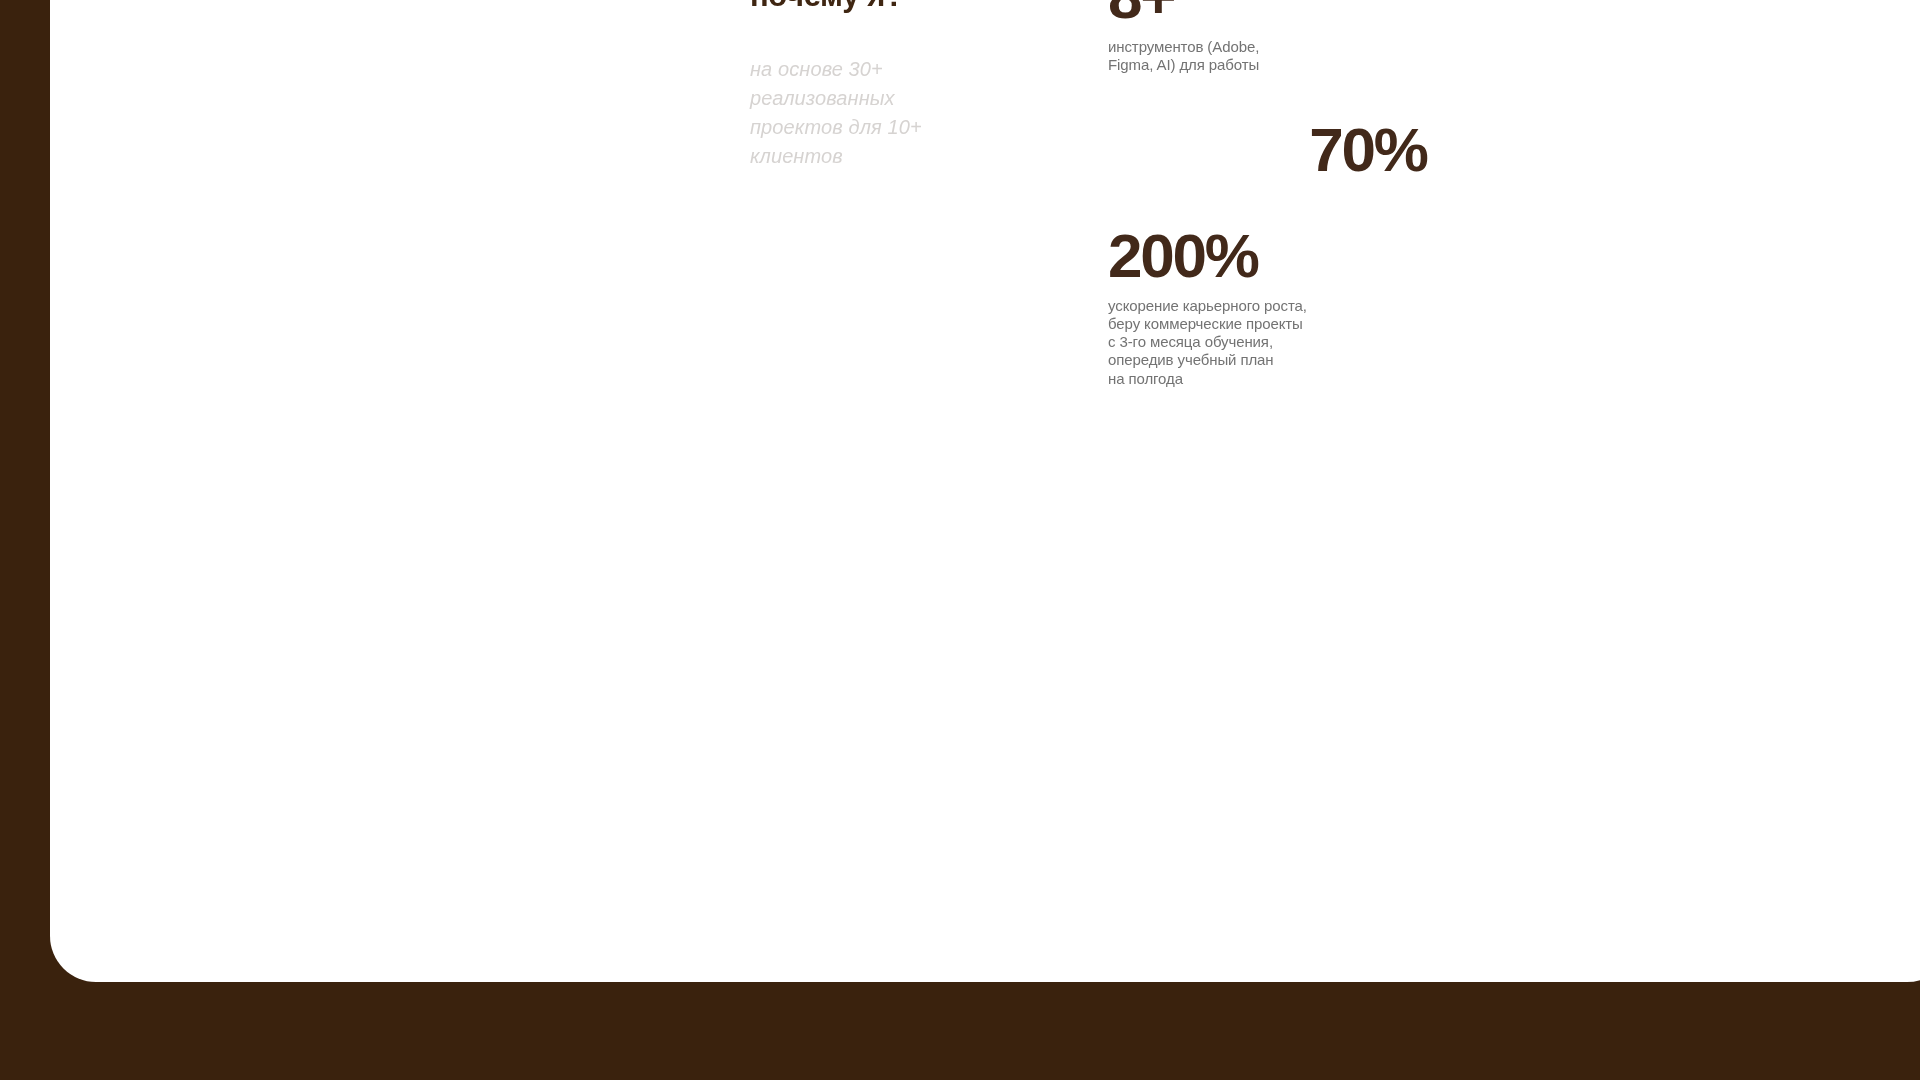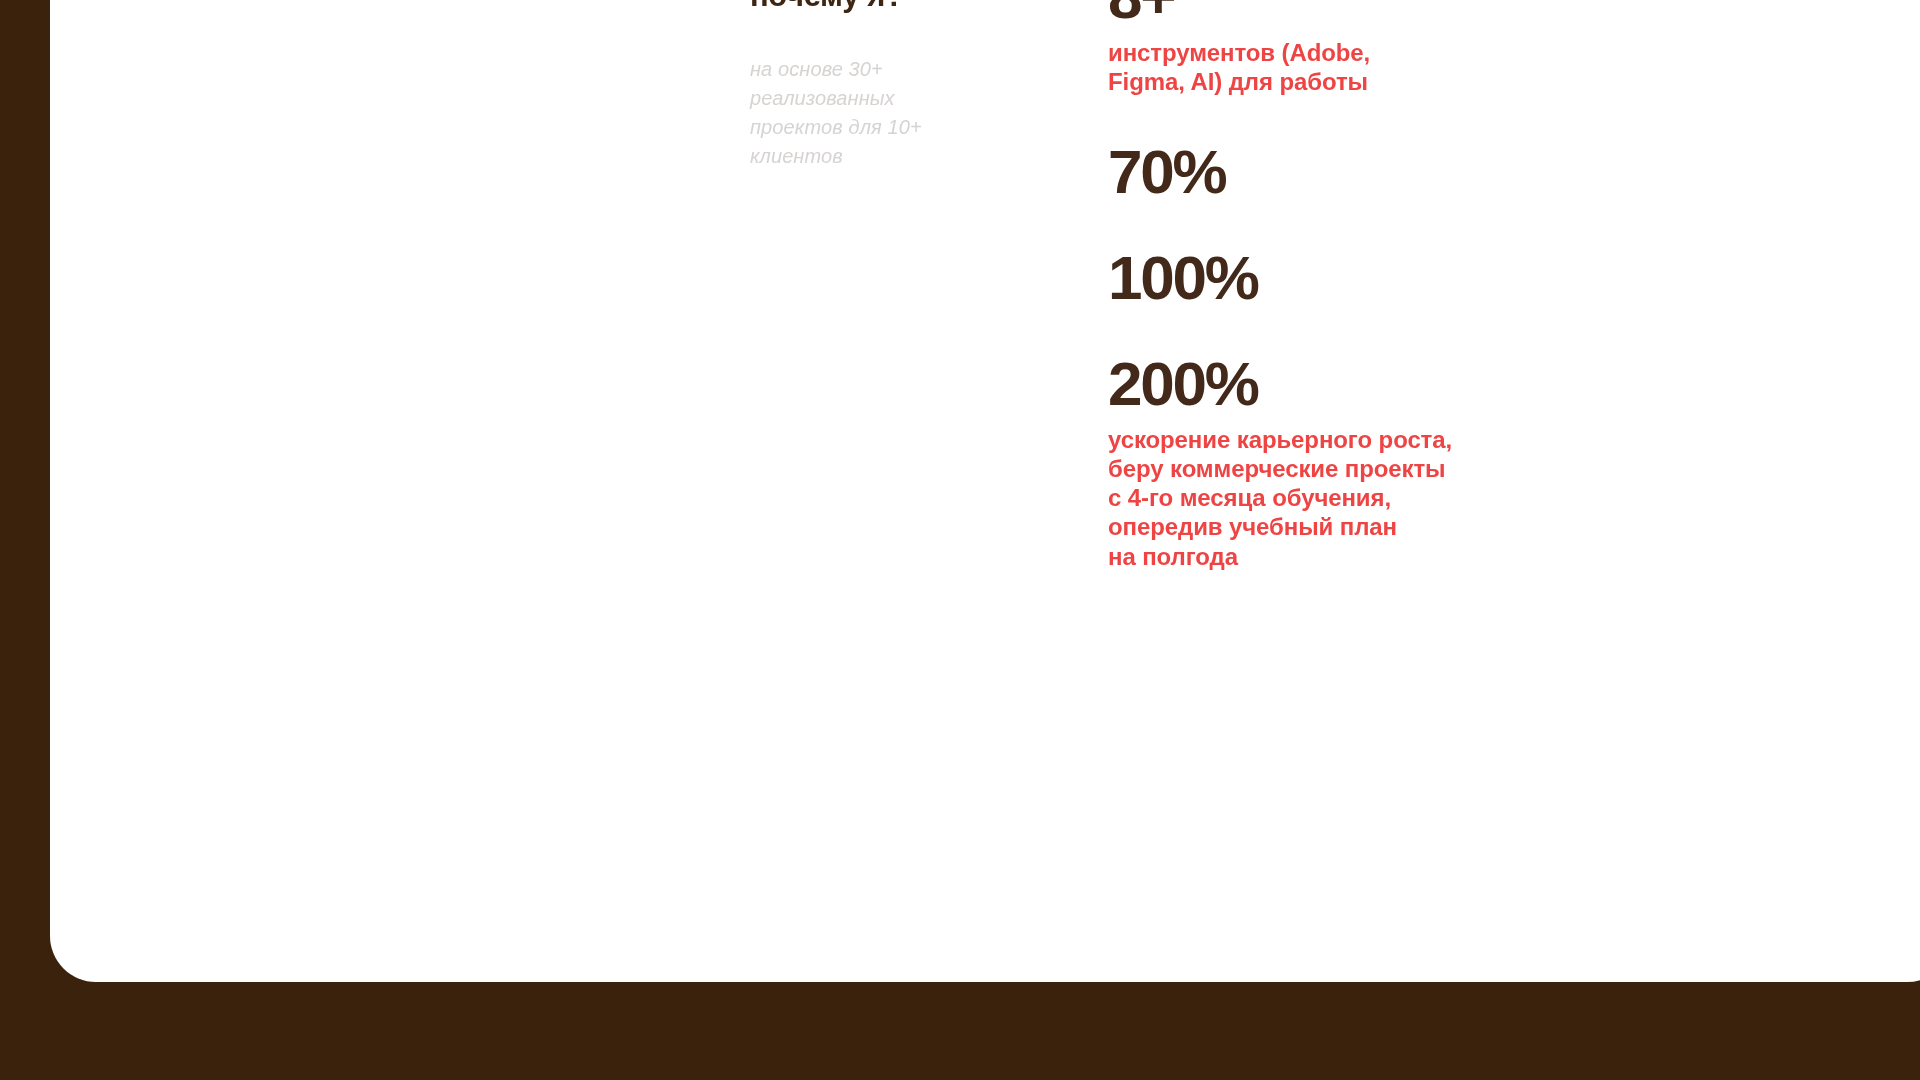--- a/index.html
+++ b/index.html
@@ -77,32 +77,32 @@
     display: block;
     font-size: 62px;
     line-height: 1.0;
     font-weight: 700;
     letter-spacing: -2.2px;
     color: #42291A;
     margin: 0 0 10px 0;
   }
   .stat-desc {
     display: block;
-    font-size: 24px;
+    font-size: 15px;
     line-height: 1.22;
-    font-weight: 700;
-    color: #ef4444;
+    font-weight: 400;
+    color: #737373;
     margin: 0;
     white-space: pre-line;
     letter-spacing: -0.1px;
   }
 
   
   #stat-0 { margin-bottom: 44px; }
-  #stat-1 { margin-bottom: 44px; }
+  #stat-1 { margin-bottom: 28px; text-align: center; }
   #stat-2 { margin-bottom: 44px; }
   #stat-3 { margin-bottom: 44px; }
 </style>
 </head>
 <body>
 
 <div id="page">
 
   <div id="card">
 
@@ -118,28 +118,27 @@
         <span class="stat-desc">инструментов (Adobe,
 Figma, AI) для работы</span>
       </div>
 
       <div class="stat-block" id="stat-1">
         <span class="stat-value">70%</span>
       </div>
 
 
       <div class="stat-block" id="stat-3">
-        <span class="stat-value">100%</span>
       </div>
 
       <div class="stat-block" id="stat-4">
         <span class="stat-value">200%</span>
         <span class="stat-desc">ускорение карьерного роста,
 беру коммерческие проекты
-с 4-го месяца обучения,
+с 3-го месяца обучения,
 опередив учебный план
 на полгода</span>
       </div>
 
     </div>
 
   </div>
 </div>
 
 </body></html>

